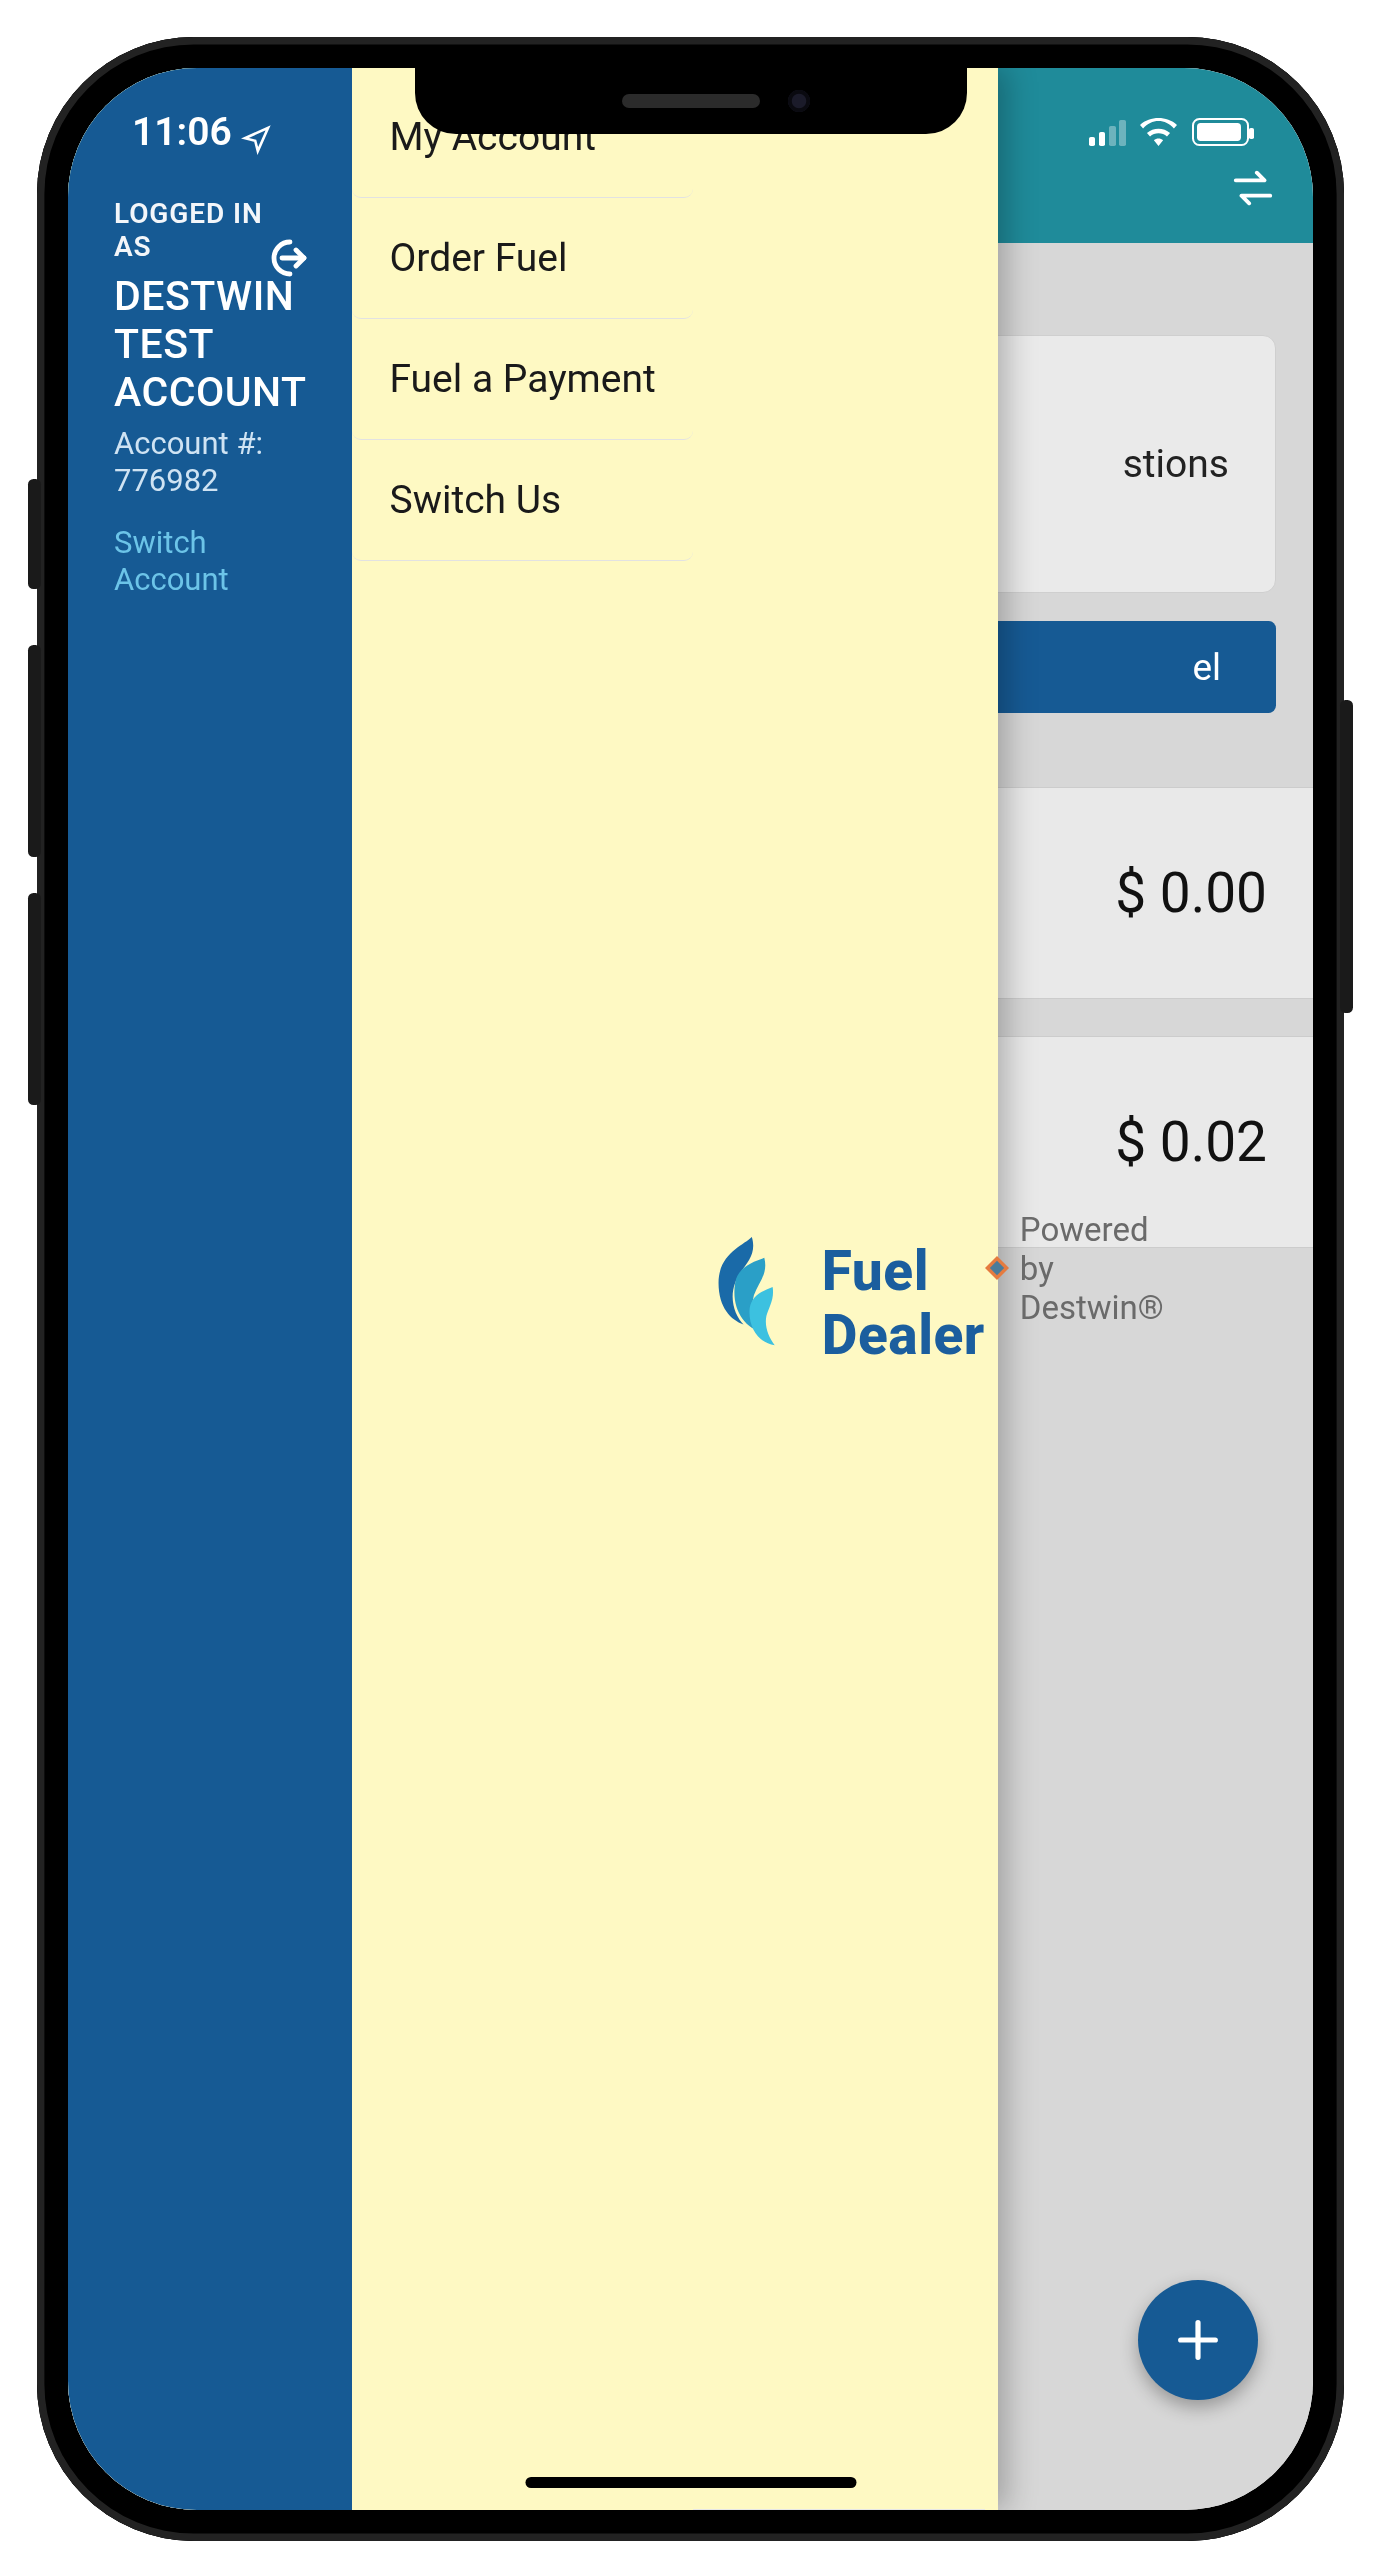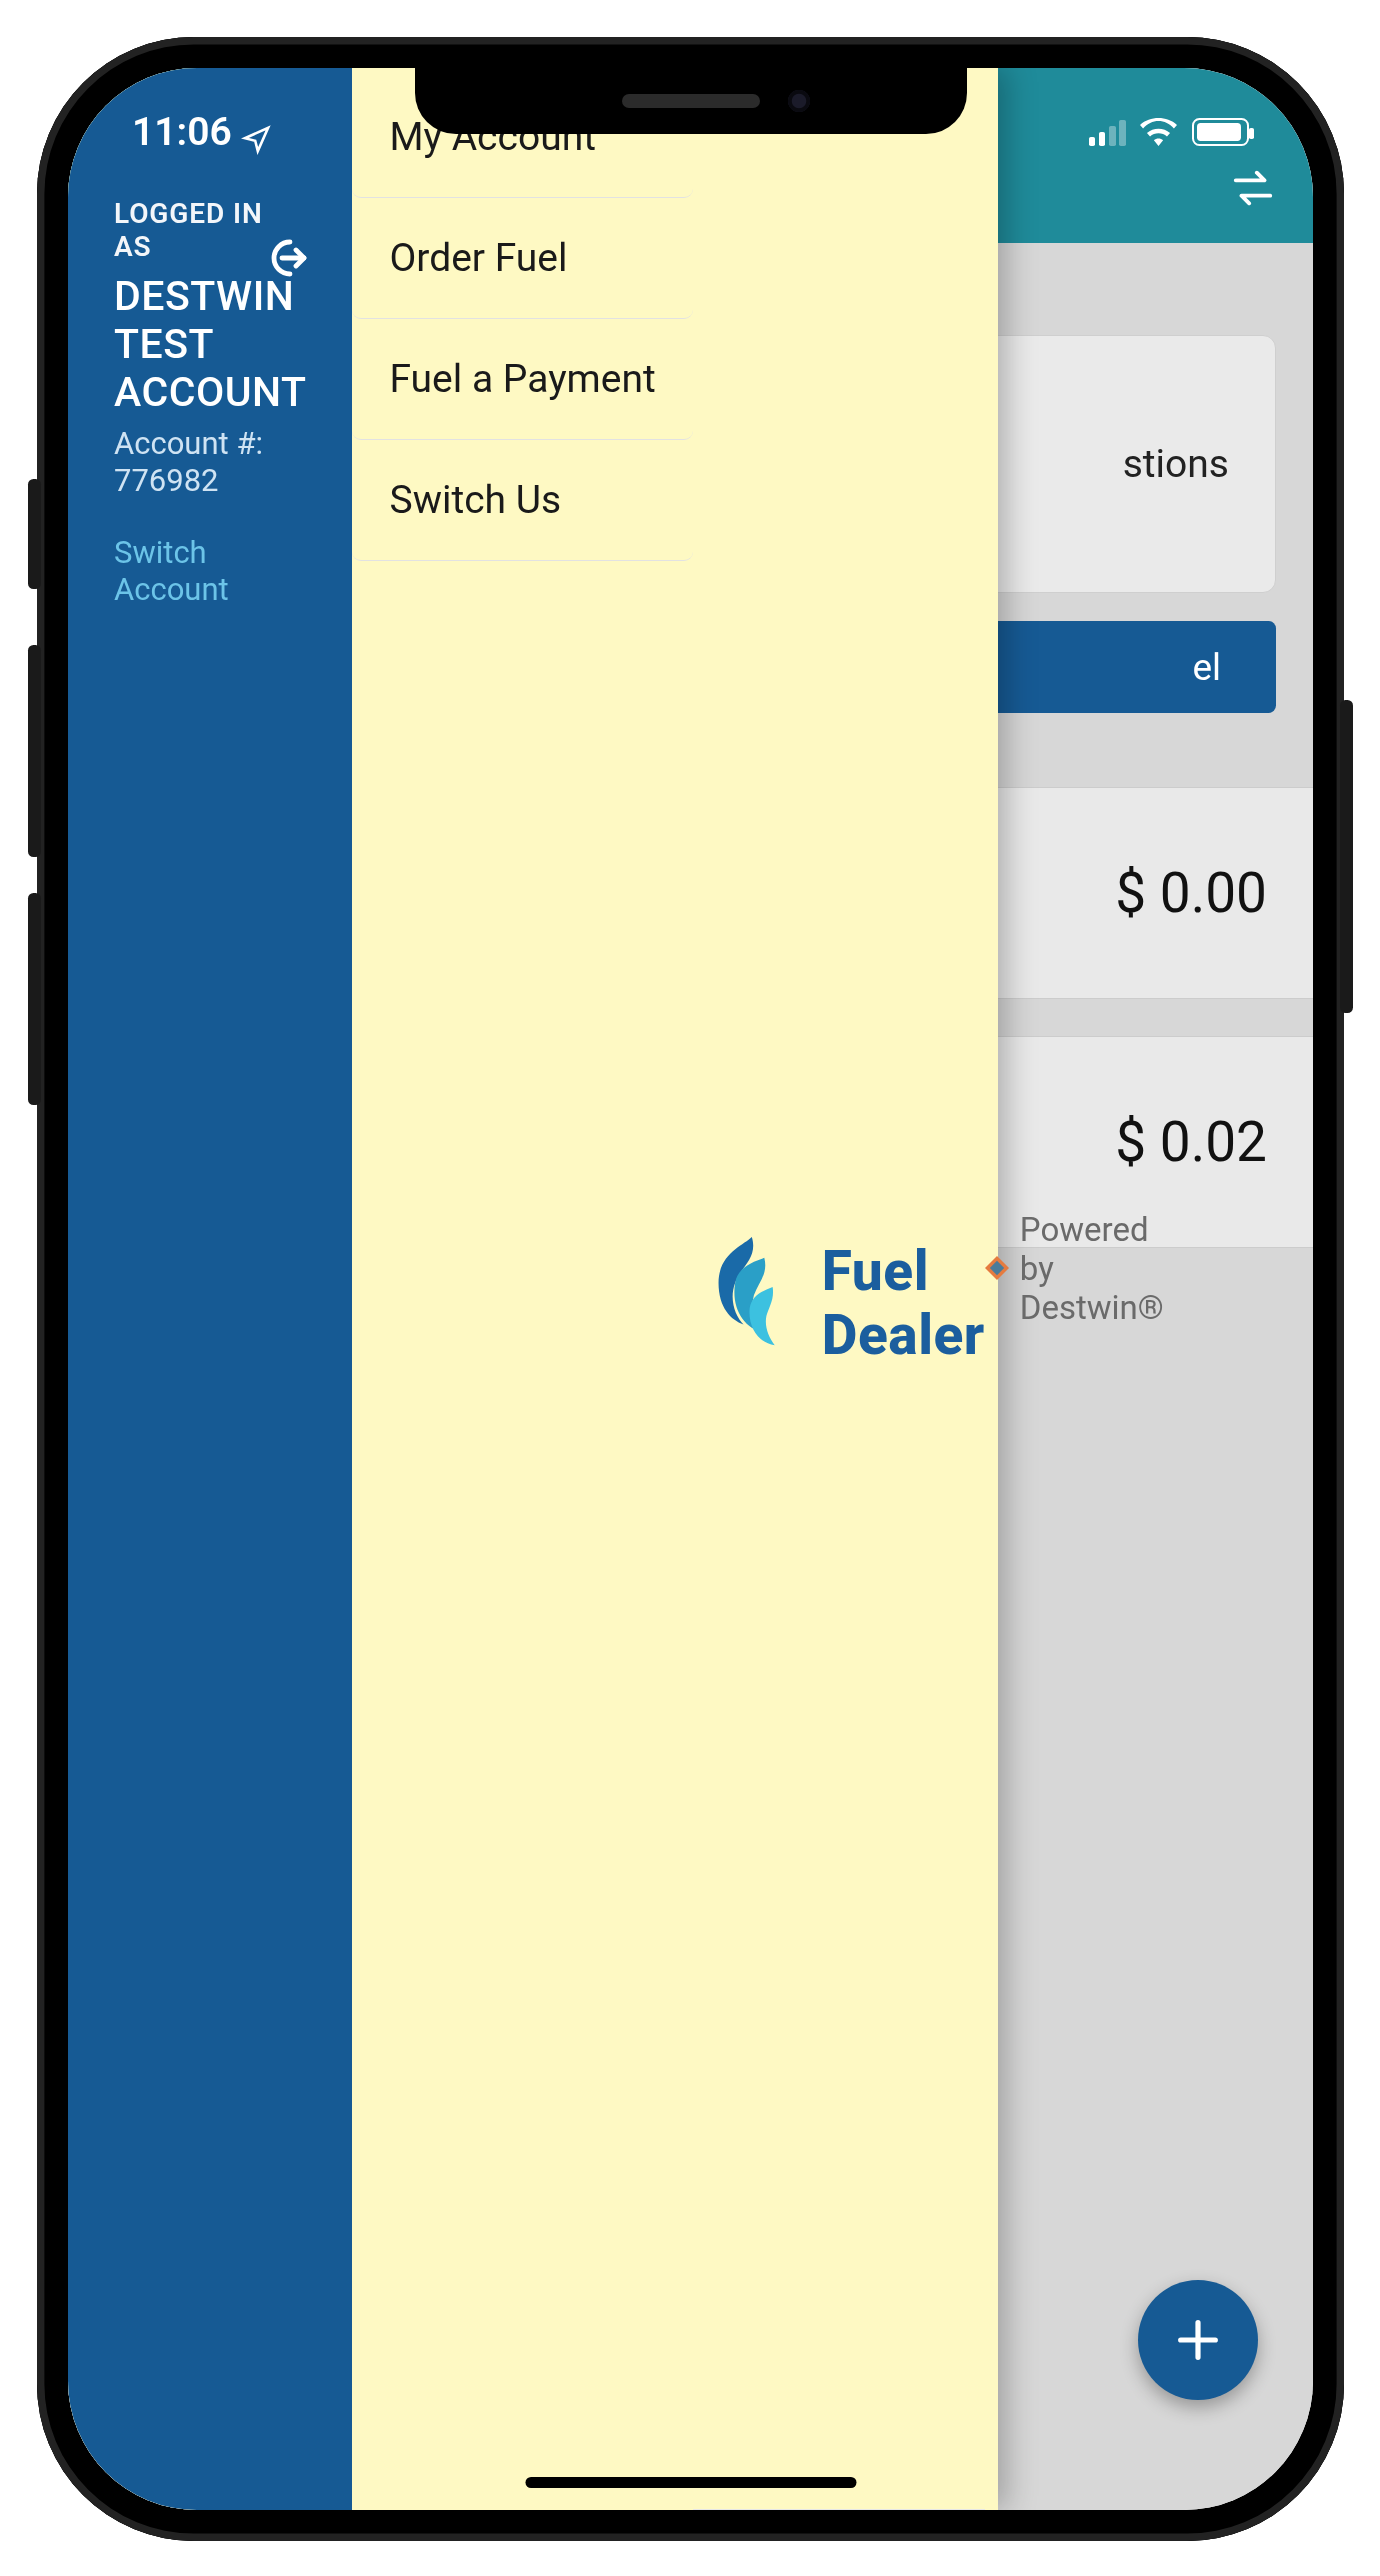--- a/index.html
+++ b/index.html
@@ -148,21 +148,21 @@
     z-index: 50;
   }
   .sidebar-header {
     background:#165a94;
     color:#fff;
     padding: 129px 46px 33px 46px;
     position:relative;
   }
   .logged-label { font-size:28px; font-weight:600; letter-spacing:0.9px; opacity:.95; }
   .acct-name { font-size:41px; font-weight:500; margin-top:9.2px; letter-spacing:0.5px; }
-  .acct-line { margin-top:9.2px; font-size:31px; display:flex; gap:35px; flex-wrap:wrap; }
+  .acct-line { margin-top:9.2px; font-size:31px; display:flex; gap:25px; flex-wrap:wrap; }
   .acct-num { color:#cfe3f3; }
   .switch-link { color:#6cc4e8; }
   .logout-btn {
     position:absolute; right:42px; top: 166px; color:#fff;
   }
 
   .menu { flex:0 0 auto; }
   .menu-item {
     padding: 37px 37px;
     font-size:39px; color:#1a1a1a;

